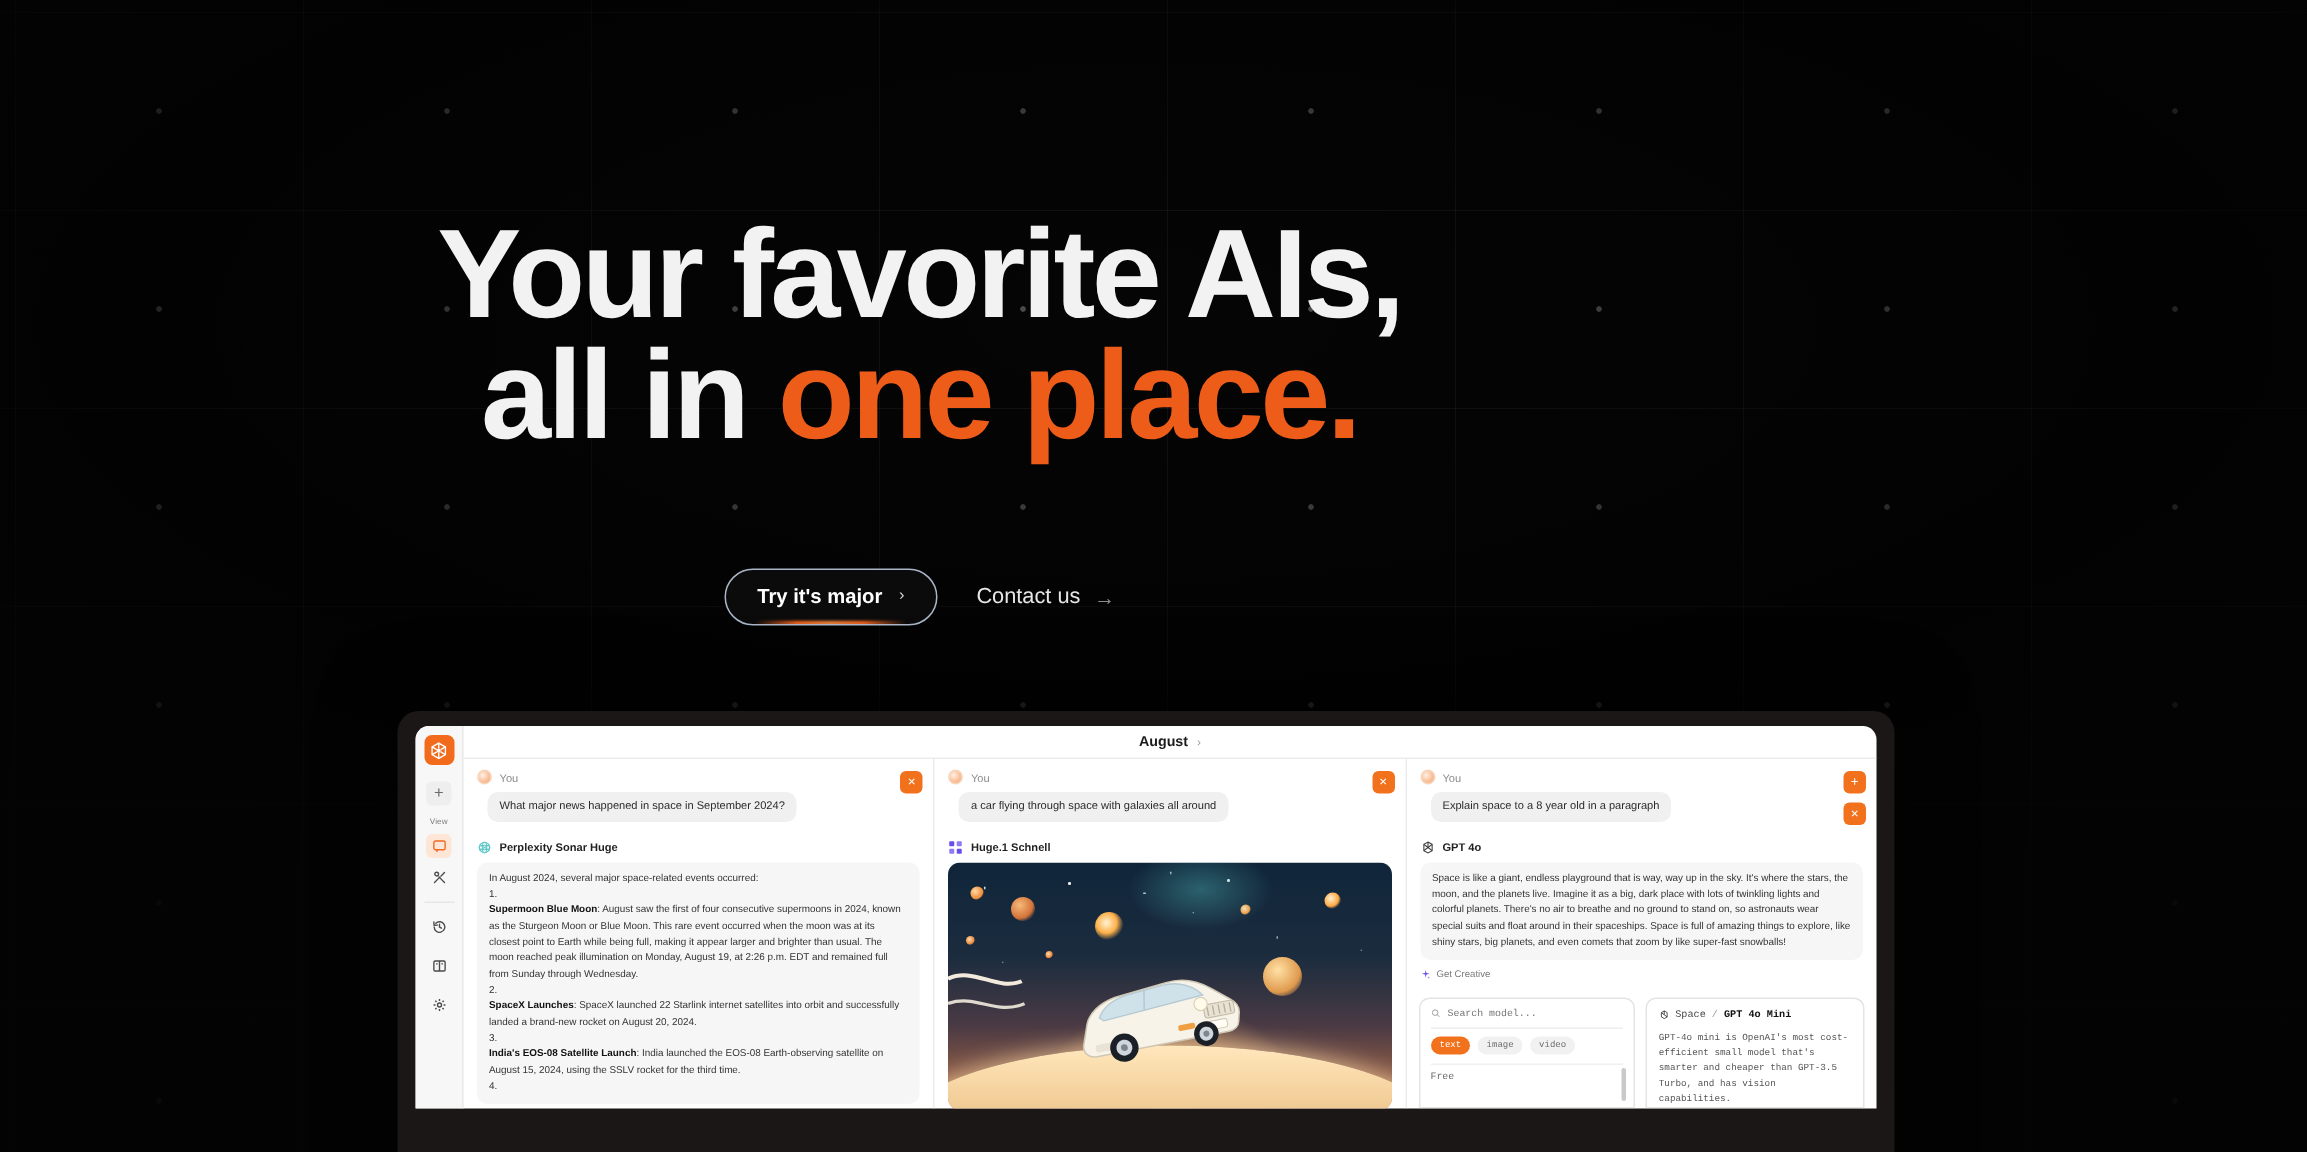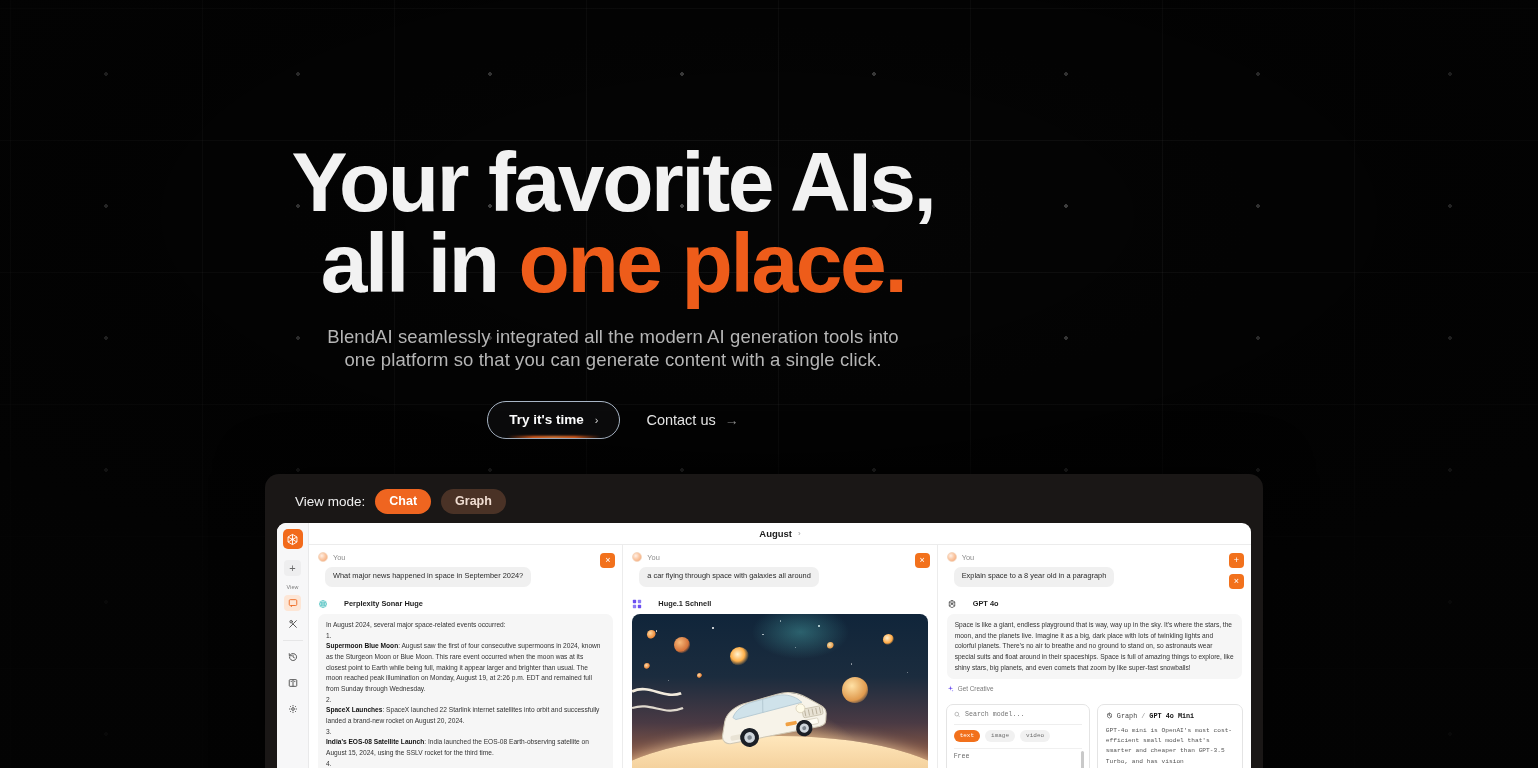--- a/index.html
+++ b/index.html
@@ -171,21 +171,21 @@
     margin:5px 0 0 7px;
     background:#f0f0f0;
     border-radius:7px;
     padding:5px 8px 6px 8px;
     font-size:7.4px; line-height:1.2;
     color:#2a2a2a;
     display:inline-block;
     max-width:83%;
   }
 
-  .model-row { display:flex; gap:16px; margin-top:12px; }
+  .model-row { display:flex; gap:5px; margin-top:12px; }
   .model-name { font-size:7.4px; font-weight:700; color:#1f1f1f; }
 
   .answer {
     margin-top:5px;
     background:#f6f6f6;
     border-radius:7px;
     padding:6px 8px;
     font-size:6.6px;
     line-height:1.62;
     color:#333;
@@ -272,43 +272,37 @@
 <div id="bg-dots"></div>
 <div id="bg-vignette"></div>
 
 <section id="hero">
   <h1 id="hero-title">
     <span>Your favorite AIs,</span><br>
     <span>all in </span><span class="accent">one place.</span>
   </h1>
 
   <p id="hero-sub">
-    <span>BlendAI seamlessly integrated all the modern AI generation tools into</span><br>
-    <span>one platform so that you can generate content with a single click.</span>
+    <br>
   </p>
 
   <div id="cta-row">
     <button id="cta-primary">
-      <span>Try it's time</span>
+      <span>Try it's major</span>
       <span class="chev">›</span>
     </button>
     <a id="cta-secondary">
       <span>Contact us</span>
       <span class="arr">→</span>
     </a>
   </div>
 </section>
 
 <section id="app-shell">
 
-  <div id="viewmode-bar">
-    <span id="viewmode-label">View mode:</span>
-    <button class="vm-btn active">Chat</button>
-    <button class="vm-btn idle">Graph</button>
-  </div>
 
   <div id="app-window">
 
     <nav id="app-sidebar">
       <div class="sb-logo">
         <svg width="13" height="13" viewBox="0 0 24 24" fill="none" stroke="#fff" stroke-width="1.7">
           <polygon points="12,2.6 20.2,7.3 20.2,16.7 12,21.4 3.8,16.7 3.8,7.3"></polygon>
           <circle cx="12" cy="12" r="2.6" fill="#fff" stroke="none"></circle>
           <line x1="12" y1="2.6" x2="12" y2="9.4"></line>
             <line x1="20.2" y1="7.3" x2="14.4" y2="10.7"></line>
@@ -541,21 +535,21 @@
 
             <div id="picker-right">
               <div id="pr-head">
                 <svg width="7" height="7" viewBox="0 0 24 24">
                   <g fill="none" stroke="#3a3a3a" stroke-width="2">
                     <path d="M12 3.2 L18.6 7 L18.6 17 L12 20.8 L5.4 17 L5.4 7 Z"></path>
                     <path d="M12 3.2 L12 12 L18.6 17"></path>
                       <path d="M5.4 7 L12 12"></path>
                   </g>
                 </svg>
-                <span class="vendor">Graph</span>
+                <span class="vendor">Space</span>
                 <span class="sep">/</span>
                 <span class="mname">GPT 4o Mini</span>
               </div>
               <div id="pr-desc">GPT-4o mini is OpenAI's most cost-efficient small model that's smarter and cheaper than GPT-3.5 Turbo, and has vision capabilities.</div>
             </div>
           </div>
         </div>
 
       </div>
     </div>

